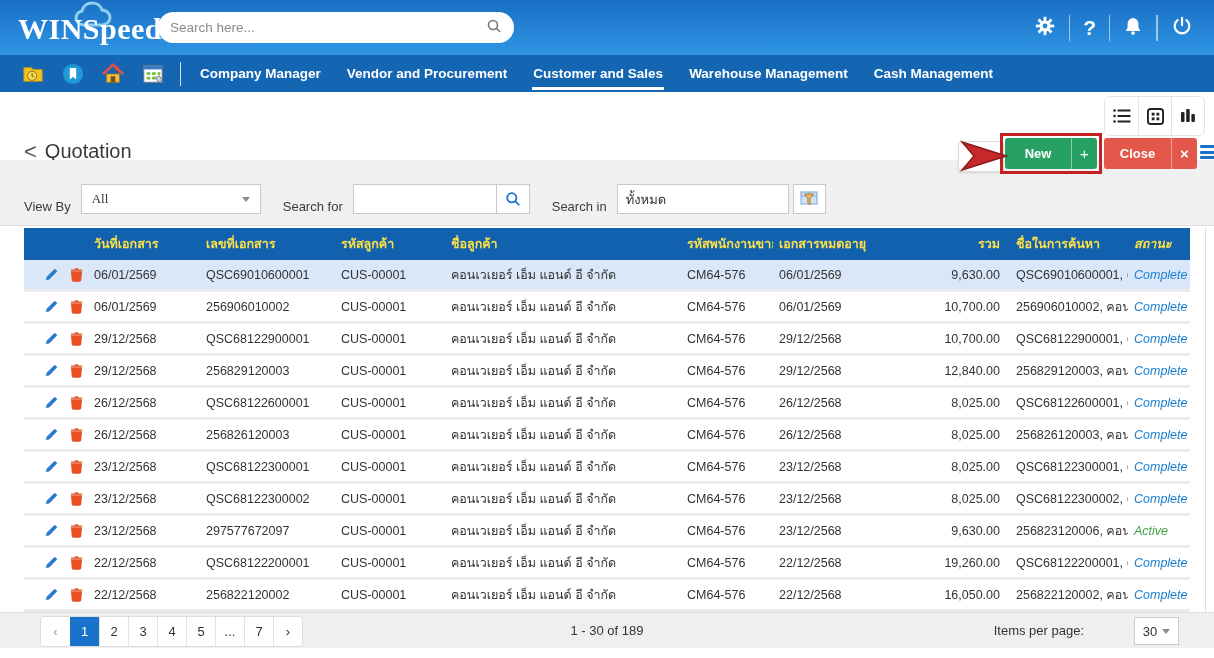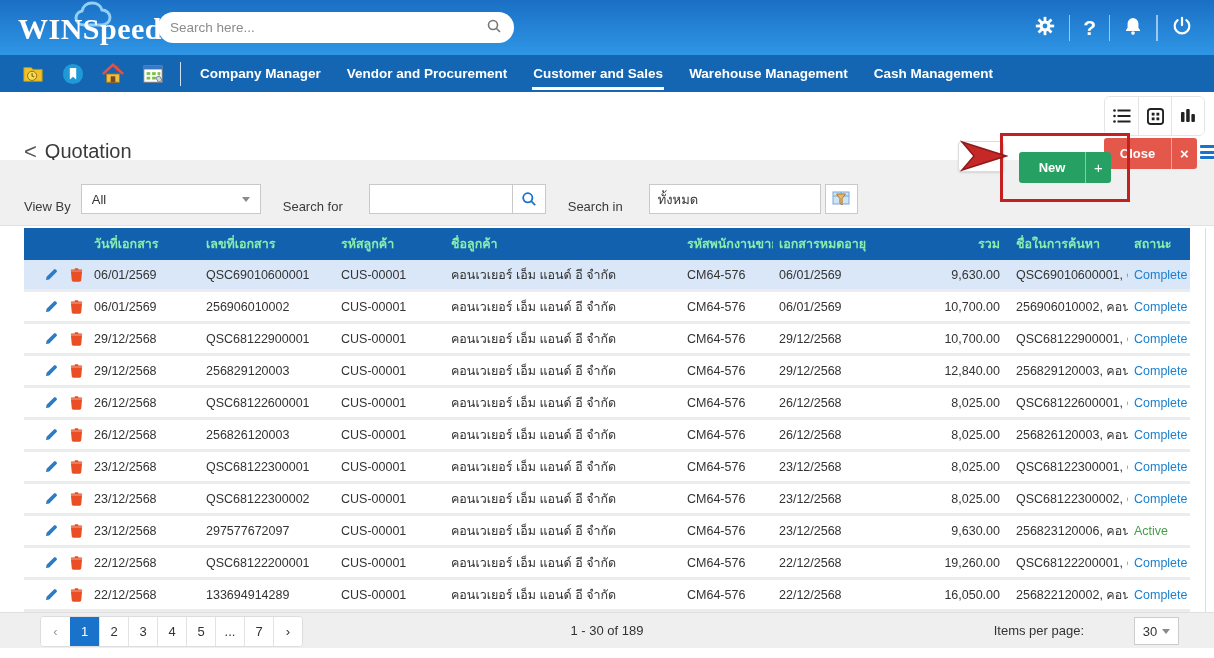--- a/index.html
+++ b/index.html
@@ -54,68 +54,68 @@
   .page-title { font-size:20px; color:#3a3a3a; }
 
   .filter-band { position:absolute; top:160px; left:0; width:1214px; height:66px; background:#f0f0f1;
                  border-bottom:1px solid #e2e2e2; }
 
   
   .actions-cluster { position:absolute; top:136px; right:6px; height:40px; }
   .white-stub { position:absolute; left:-250px; top:5px; width:46px; height:31px; background:#fff;
                 border:1px solid #ddd; border-radius:4px; box-shadow:0 1px 2px rgba(0,0,0,.12); }
   .arrow-annot { position:absolute; left:-248px; top:3px; z-index:3; }
-  .annot-box { position:absolute; left:-208px; top:-3px; border:3px solid #c3201f; padding:16px; z-index:2; background:transparent; }
+  .annot-box { position:absolute; left:-208px; top:-3px; border:3px solid #c3201f; padding:2px; z-index:2; background:transparent; }
   .btn-new { width:92px; height:31px; background:#27a163; border:none; border-radius:3px; color:#fff;
              font-size:13px; font-weight:bold; display:flex; align-items:center; cursor:pointer; font-family:inherit; }
   .btn-new .lbl { flex:1; text-align:center; }
   .btn-new .divider, .btn-close .divider { width:1px; height:100%; background:rgba(255,255,255,.45); }
   .btn-new .plus { width:25px; text-align:center; font-size:15px; font-weight:normal; }
   .btn-close { position:absolute; left:-104px; top:2px; width:93px; height:31px; background:#e4584b; border:none;
                border-radius:3px; color:#fff; font-size:13px; font-weight:bold; display:flex; align-items:center;
                cursor:pointer; font-family:inherit; }
   .btn-close .lbl { flex:1; text-align:center; }
   .btn-close .x { width:25px; text-align:center; font-size:15px; }
   .hamburger { position:absolute; left:-8px; top:9px; width:16px; height:14px; display:flex; flex-direction:column;
                justify-content:space-between; cursor:pointer; }
   .hamburger div { height:3px; background:#1a73ca; border-radius:1px; }
 
   
   .filters { position:absolute; top:184px; left:24px; display:flex; align-items:flex-end; font-size:13px; color:#3a3a3a; }
   .f-label { margin-right:10px; white-space:nowrap; }
   .select-box { width:180px; height:30px; background:#fff; border:1px solid #c9c9c9; display:flex; align-items:center;
-                padding:0 10px; font-size:13px; color:#333; cursor:pointer; }
+                padding:0 10px; font-size:13px; color:#333; cursor:pointer;font-family:Liberation Serif, serif; }
   .select-box .val { flex:1; }
   .caret { width:0; height:0; border-left:4px solid transparent; border-right:4px solid transparent;
            border-top:5px solid #8a8a8a; }
   .f-input { height:30px; background:#fff; border:1px solid #c9c9c9; padding:0 8px; font-size:13px; color:#333;
-             outline:none; font-family:inherit;margin-left:16px; }
+             outline:none; font-family:inherit; }
   .search-btn { width:33px; height:30px; background:#fff; border:1px solid #c9c9c9; border-left:none;
                 display:flex; align-items:center; justify-content:center; cursor:pointer; }
   .filter-btn { width:33px; height:30px; background:#fff; border:1px solid #c9c9c9; margin-left:4px;
                 display:flex; align-items:center; justify-content:center; cursor:pointer; }
 
   
   .table { position:absolute; top:228px; left:24px; width:1166px; }
-  .thead { display:flex; align-items:center; height:32px; background:#1261ae; color:#86efac; font-size:12.5px;
+  .thead { display:flex; align-items:center; height:32px; background:#1261ae; color:#fde047; font-size:12.5px;
            font-weight:bold; }
   .trow { display:flex; align-items:center; height:32px; background:#fff; border-bottom:3px solid #ececec;
           font-size:12.5px; color:#333; }
   .trow.selected { background:#d9e7f8; }
   .cell { padding:0 6px; overflow:hidden; white-space:nowrap; }
   .c-actions { width:64px; display:flex; align-items:center; gap:12px; padding-left:20px; }
   .c-date   { width:112px; }
   .c-doc    { width:135px; }
   .c-code   { width:110px; }
   .c-name   { flex:1; }
   .c-sales  { width:100px; padding-left:14px; }
   .c-expire { width:105px; }
   .c-total  { width:132px; text-align:right; padding-right:10px; }
   .c-search { width:118px; text-overflow:clip; }
-  .c-status { width:62px; }
+  .c-status { width:62px;font-style:italic; }
   .icon-btn { display:flex; align-items:center; cursor:pointer; }
   .st-complete { color:#1b7fd0; }
   .st-active { color:#43a047; }
   .table-edge { position:absolute; top:228px; left:1205px; width:1px; height:420px; background:#ddd; }
 
   
   .footerbar { position:absolute; top:612px; left:0; width:1214px; height:36px; background:#efefef;
                border-top:1px solid #e0e0e0; }
   .pager { position:absolute; left:40px; top:3px; display:flex; border:1px solid #ddd; border-radius:4px;
            overflow:hidden; background:#fff; }
@@ -597,21 +597,21 @@
               <path d="M11.4 1.6a1.4 1.4 0 0 1 2 0l1 1a1.4 1.4 0 0 1 0 2L6 13l-3.8.8L3 10z" fill="#2a7cc9"></path>
             </svg>
       </span>
       <span class="icon-btn">
         <svg width="13" height="15" viewBox="0 0 14 16">
               <path fill="#e94f22" d="M1 4.5h12l-.9 9.8c-.1.9-.8 1.6-1.7 1.6H3.6c-.9 0-1.6-.7-1.7-1.6L1 4.5zM5 2.2c0-.6.4-1 1-1h2c.6 0 1 .4 1 1v.3h4V4H1V2.5h4v-.3z"></path>
             </svg>
       </span>
     </div>
     <div class="cell c-date">22/12/2568</div>
-    <div class="cell c-doc">133694914289</div>
+    <div class="cell c-doc">256822120002</div>
     <div class="cell c-code">CUS-00001</div>
     <div class="cell c-name">คอนเวเยอร์ เอ็ม แอนด์ อี จำกัด</div>
     <div class="cell c-sales">CM64-576</div>
     <div class="cell c-expire">22/12/2568</div>
     <div class="cell c-total">16,050.00</div>
     <div class="cell c-search">256822120002, คอน</div>
     <div class="cell c-status st-complete">Complete</div>
   </div>
 </div>
 </div>

